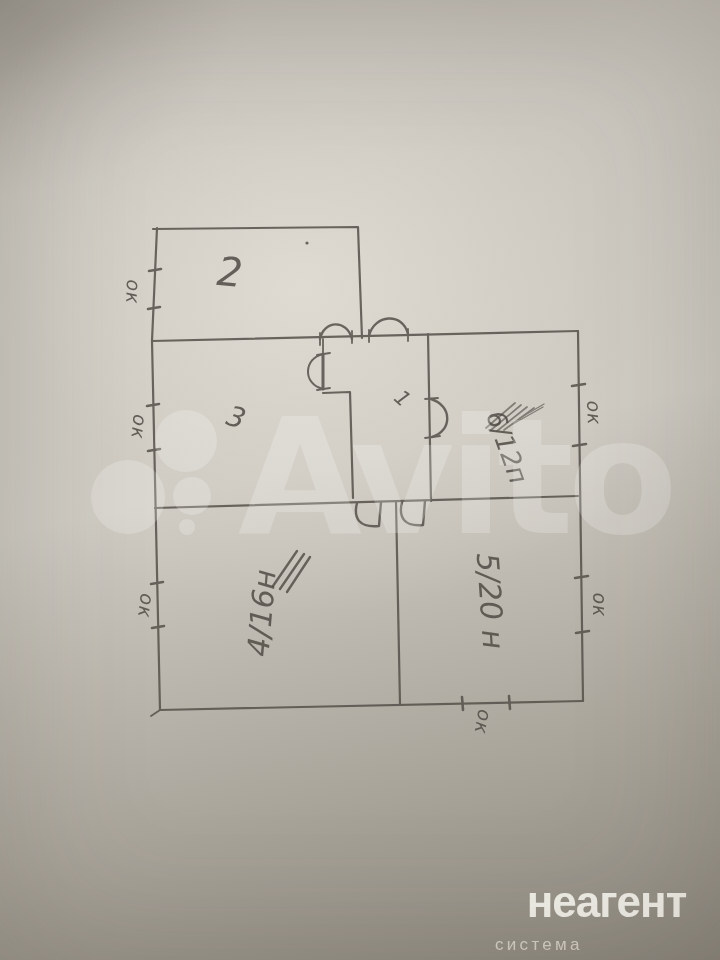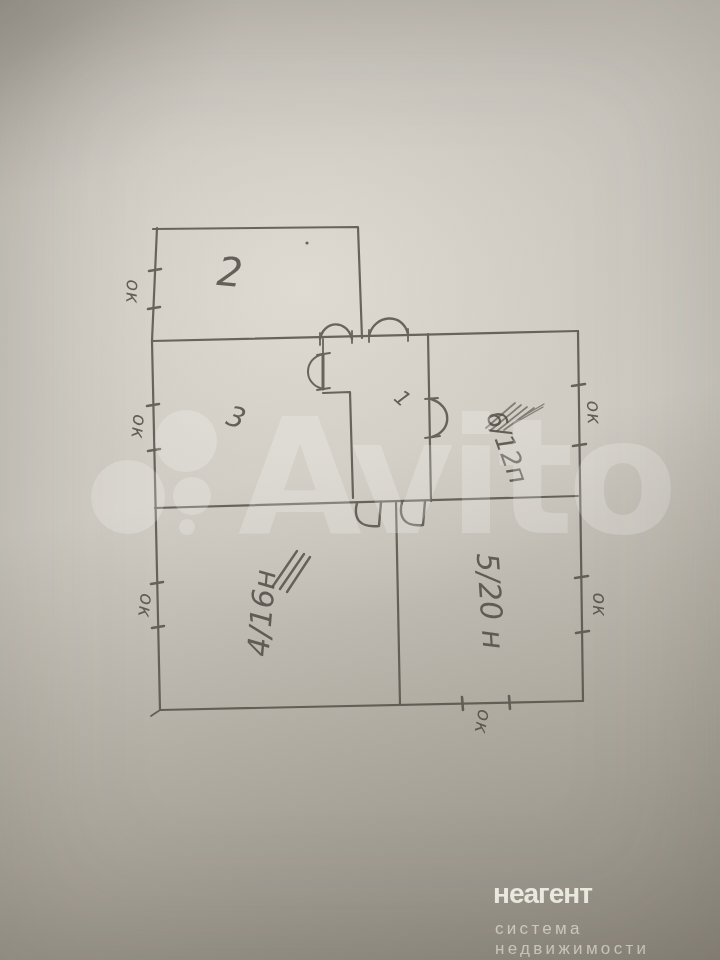--- a/index.html
+++ b/index.html
@@ -24,22 +24,23 @@
   .wm-circle{position:absolute;border-radius:50%;background:rgba(255,255,255,0.21);}
   .wm-text{
     position:absolute;left:238px;top:398px;
     font-family:"DejaVu Sans",sans-serif;font-weight:bold;
     font-size:160px;line-height:1;letter-spacing:-6px;
     color:rgba(255,255,255,0.21);
   }
   .brand{position:absolute;left:493px;top:880px;}
   .brand-title{
     font-family:"Liberation Sans",sans-serif;font-weight:bold;
-    font-size:28px;line-height:1;letter-spacing:-1px;
+    font-size:44px;line-height:1;letter-spacing:-1px;
     color:rgba(246,244,237,0.95);
+    text-align:center;
   }
   .brand-sub{
     font-family:"Liberation Sans",sans-serif;
     font-size:17px;letter-spacing:3.3px;margin-top:11px;margin-left:2px;
     color:rgba(238,235,226,0.72);
   }
 </style>
 </head>
 <body>
 

